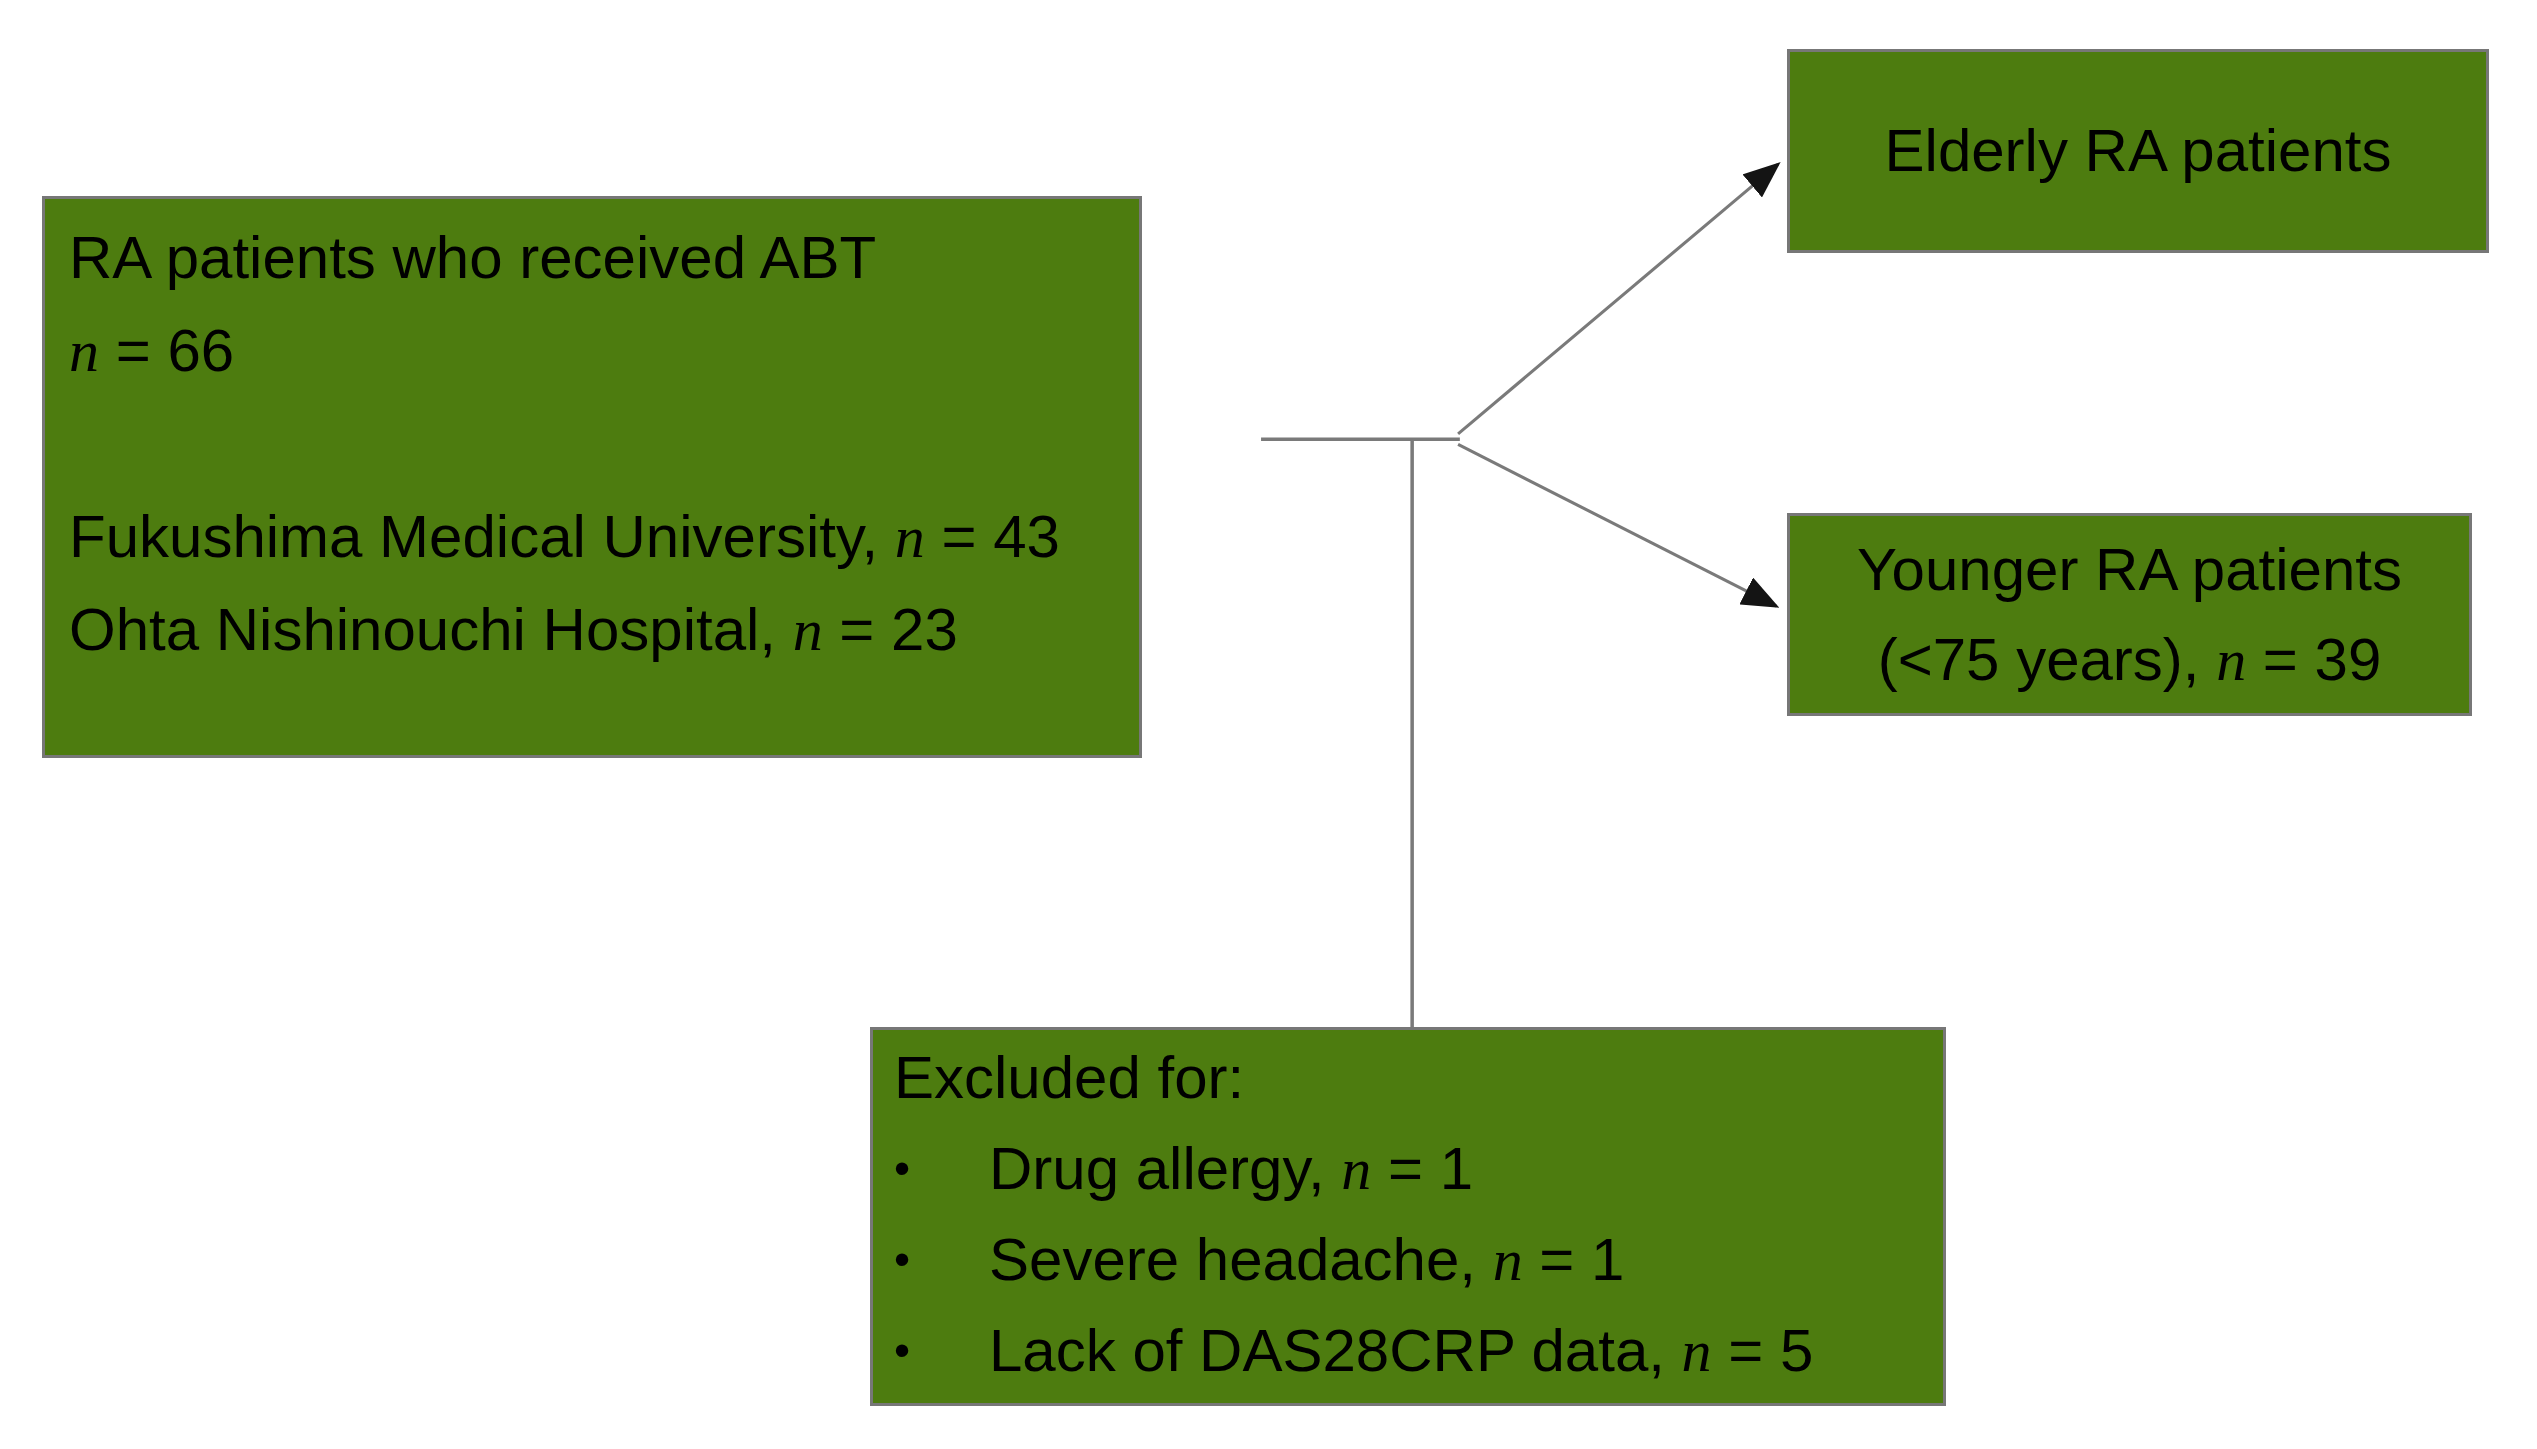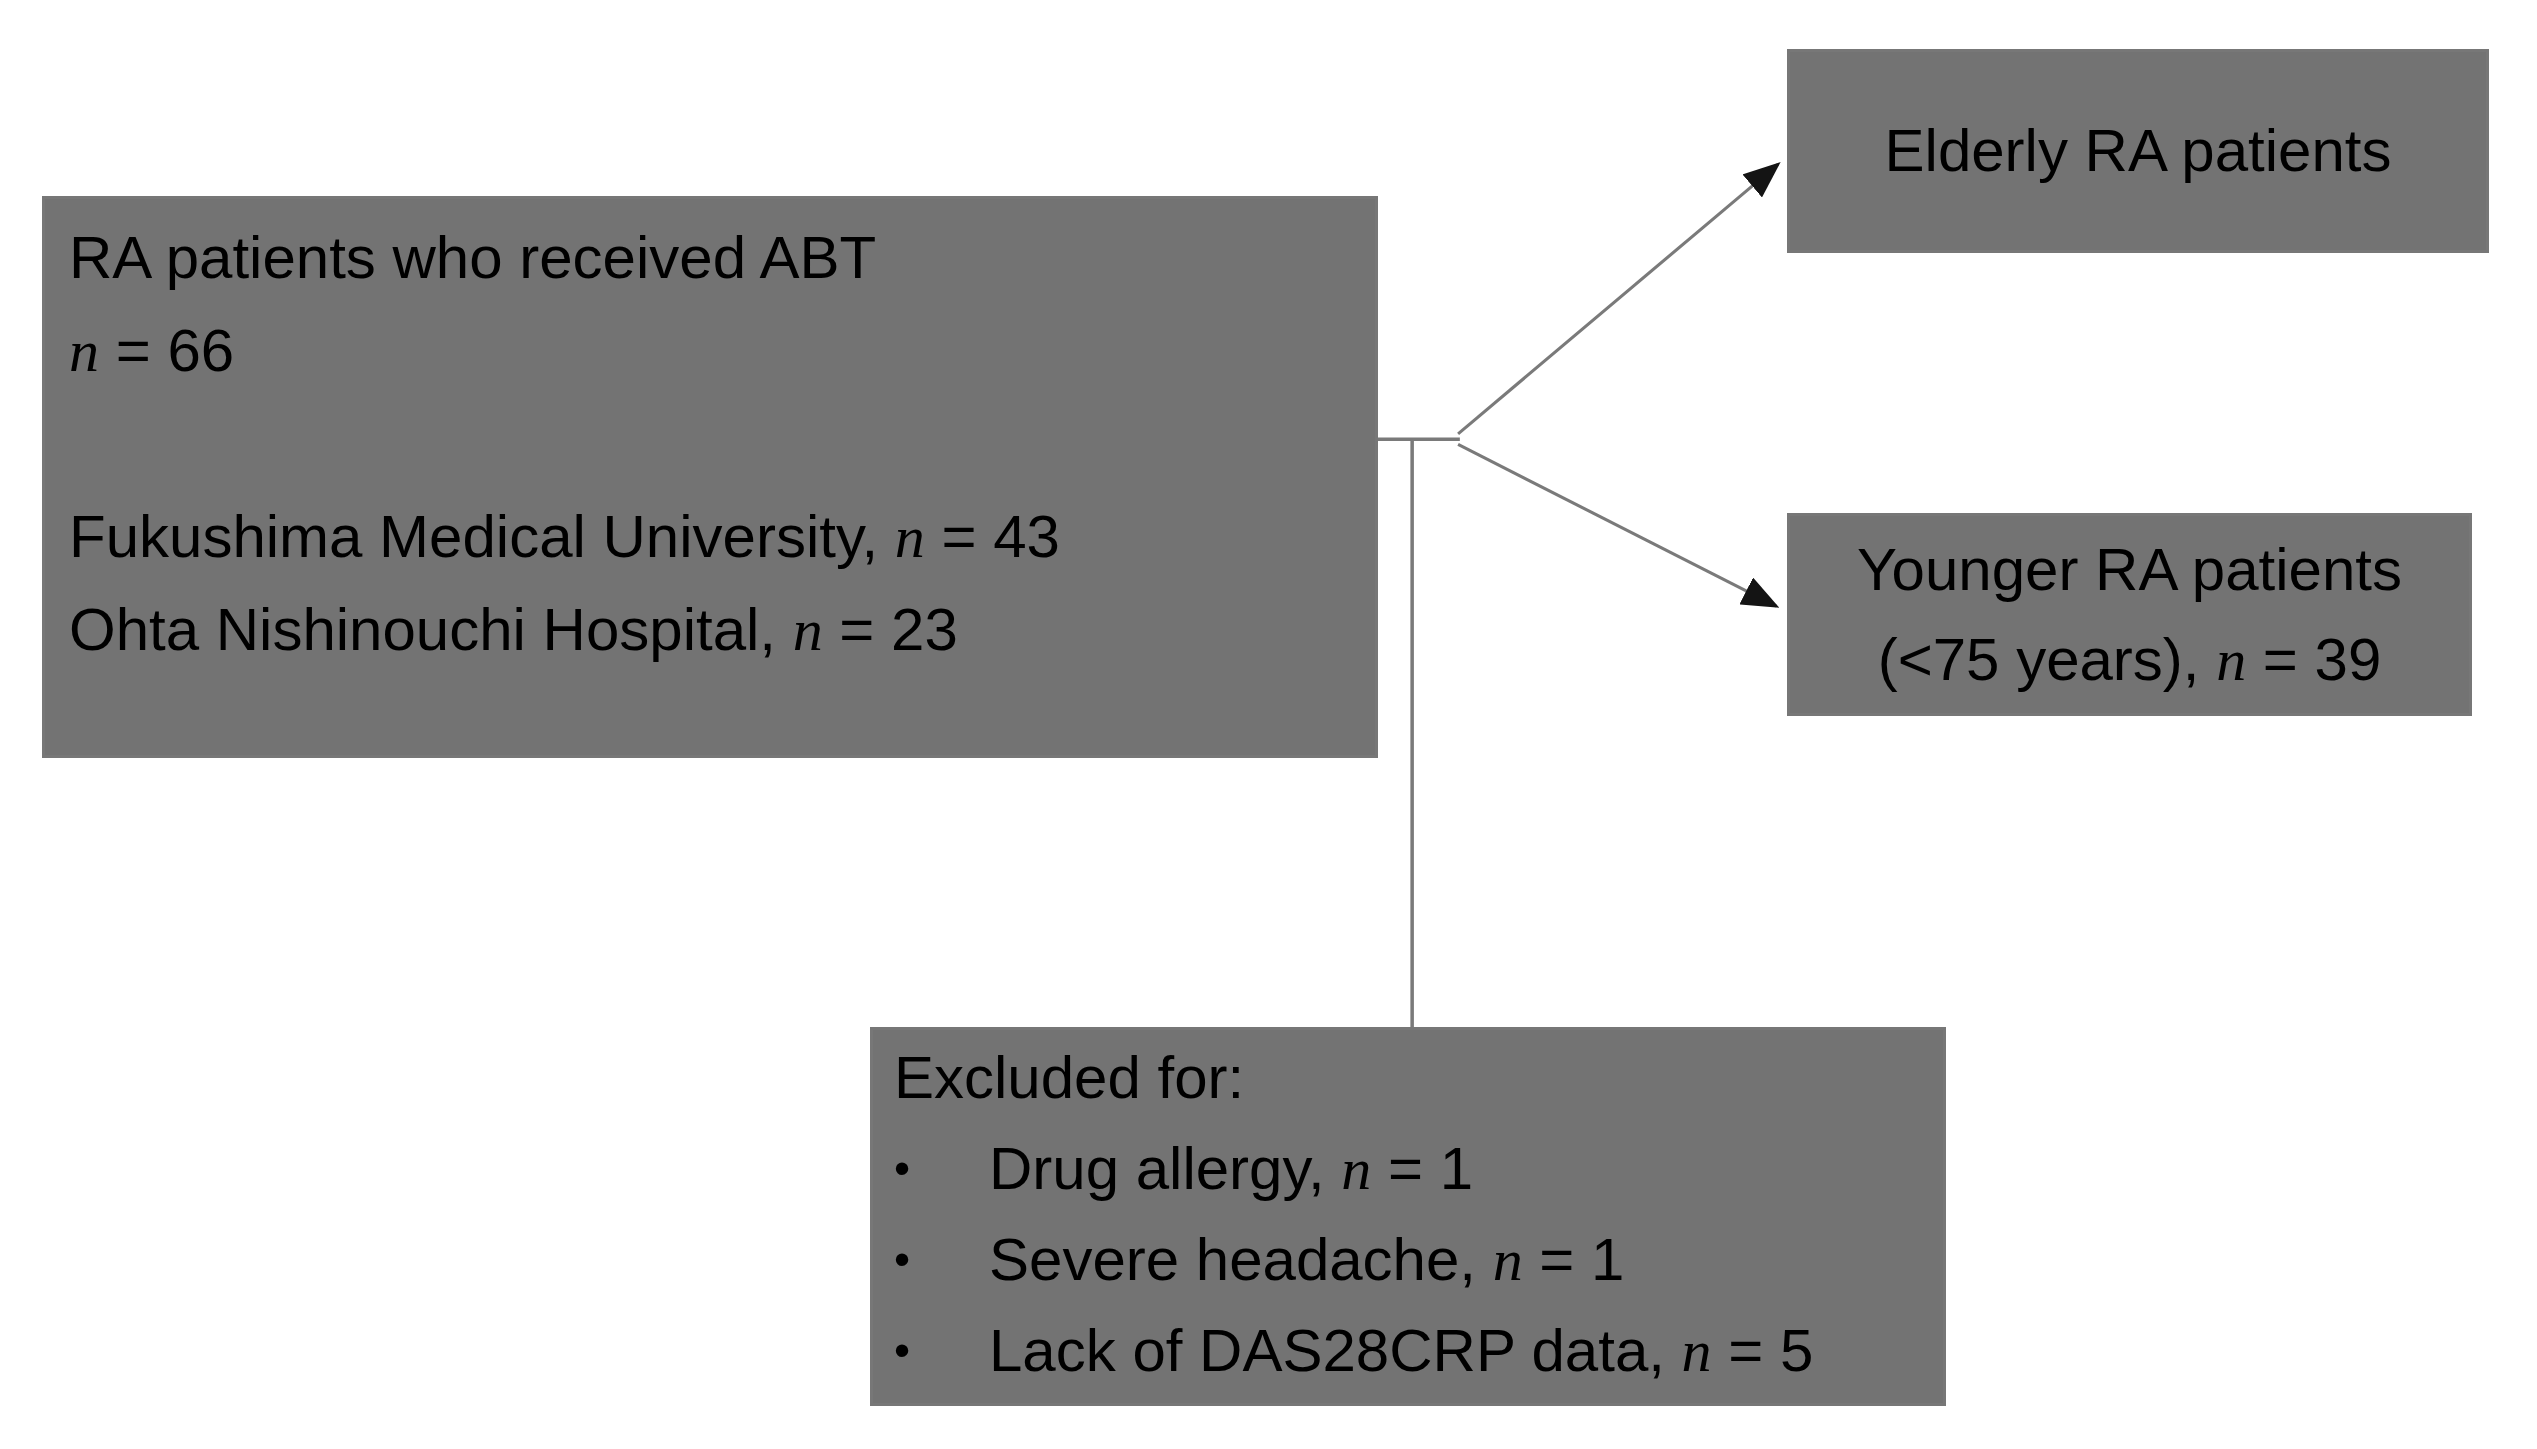--- a/index.html
+++ b/index.html
@@ -20,31 +20,31 @@
     position: absolute;
     left: 0;
     top: 0;
     width: 2538px;
     height: 1450px;
   }
   .box {
     position: absolute;
     box-sizing: border-box;
     border: 3.5px solid #777777;
-    background: #737373;
+    background: #4d7c0f;
     font-size: 60px;
   }
   .bline {
     white-space: nowrap;
   }
   
   .source-box {
     left: 42px;
     top: 196px;
-    width: 1336px;
+    width: 1100px;
     height: 562px;
     padding: 12.4px 16px 0 24px;
   }
   .source-box .bline {
     height: 93px;
     line-height: 93px;
   }
   
   .elderly-box {
     left: 1787px;

